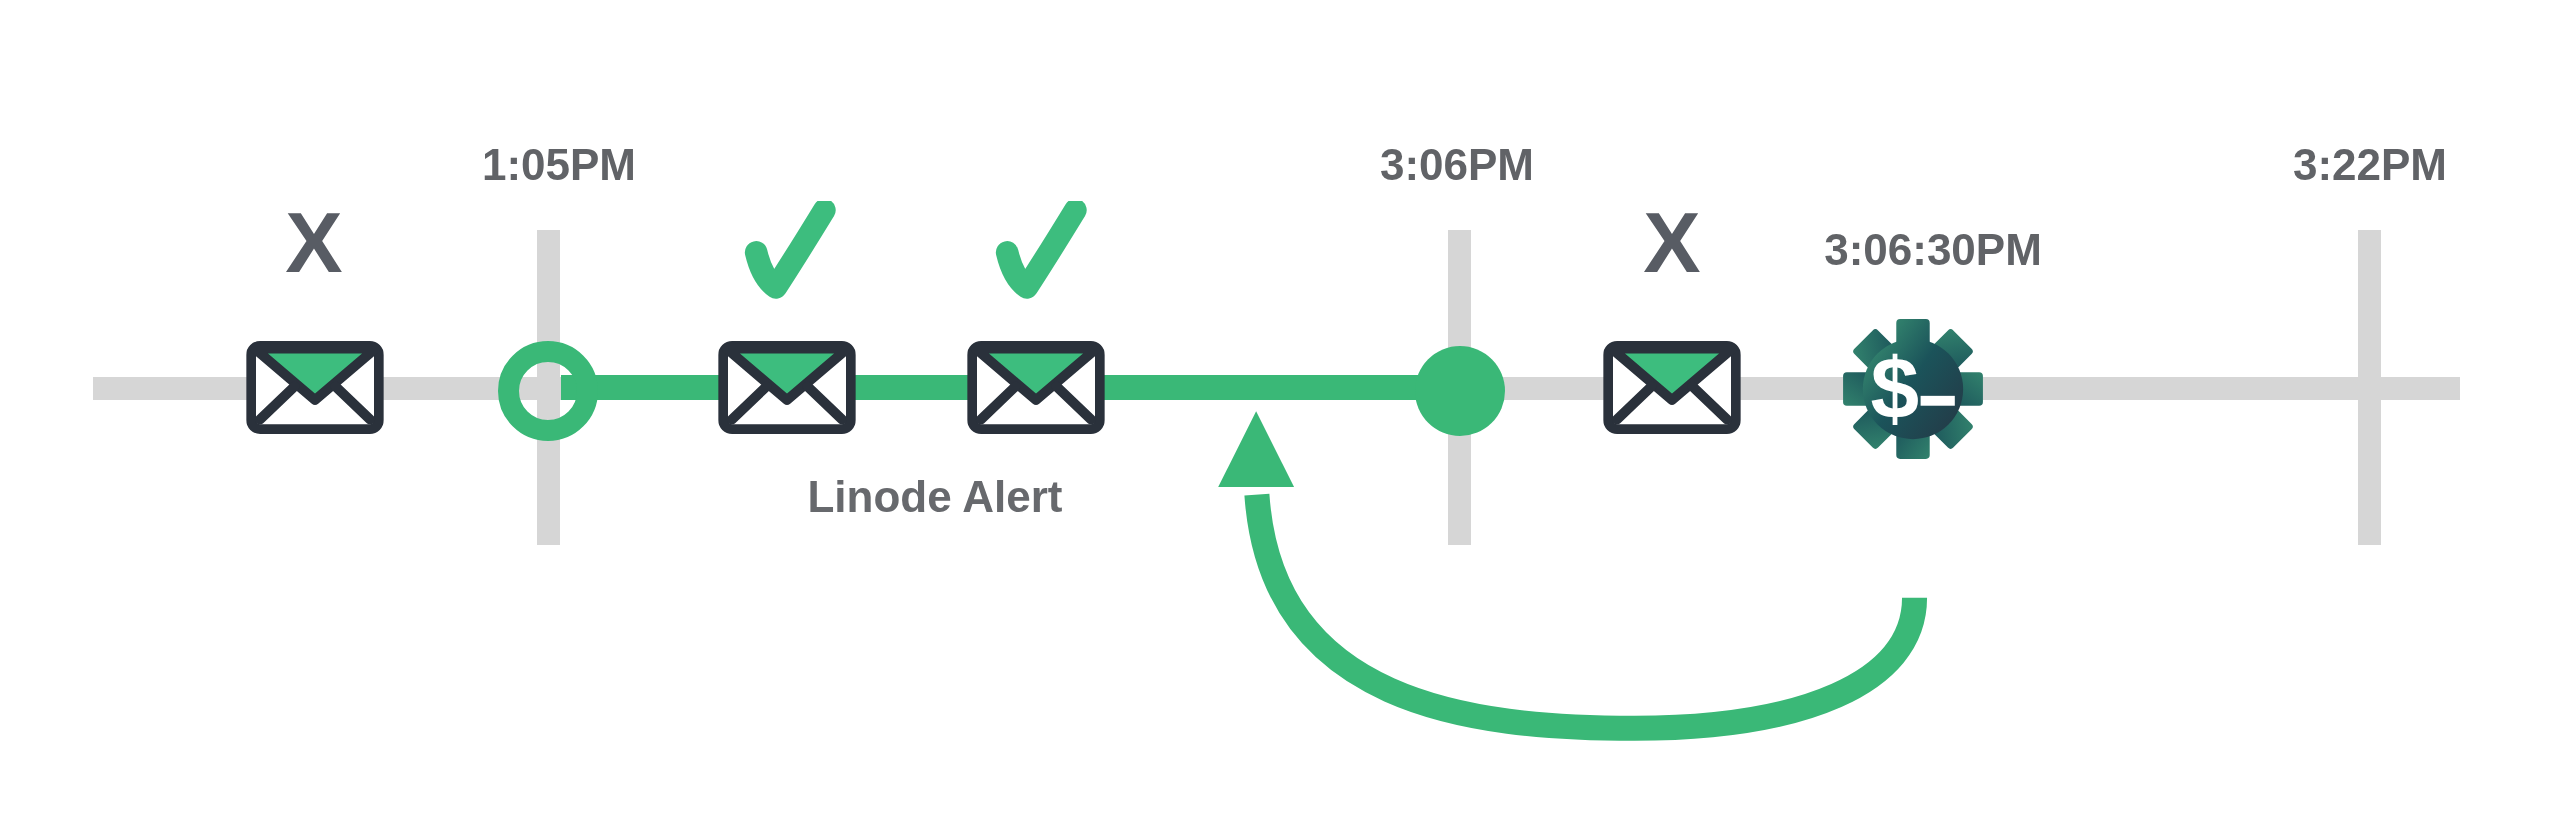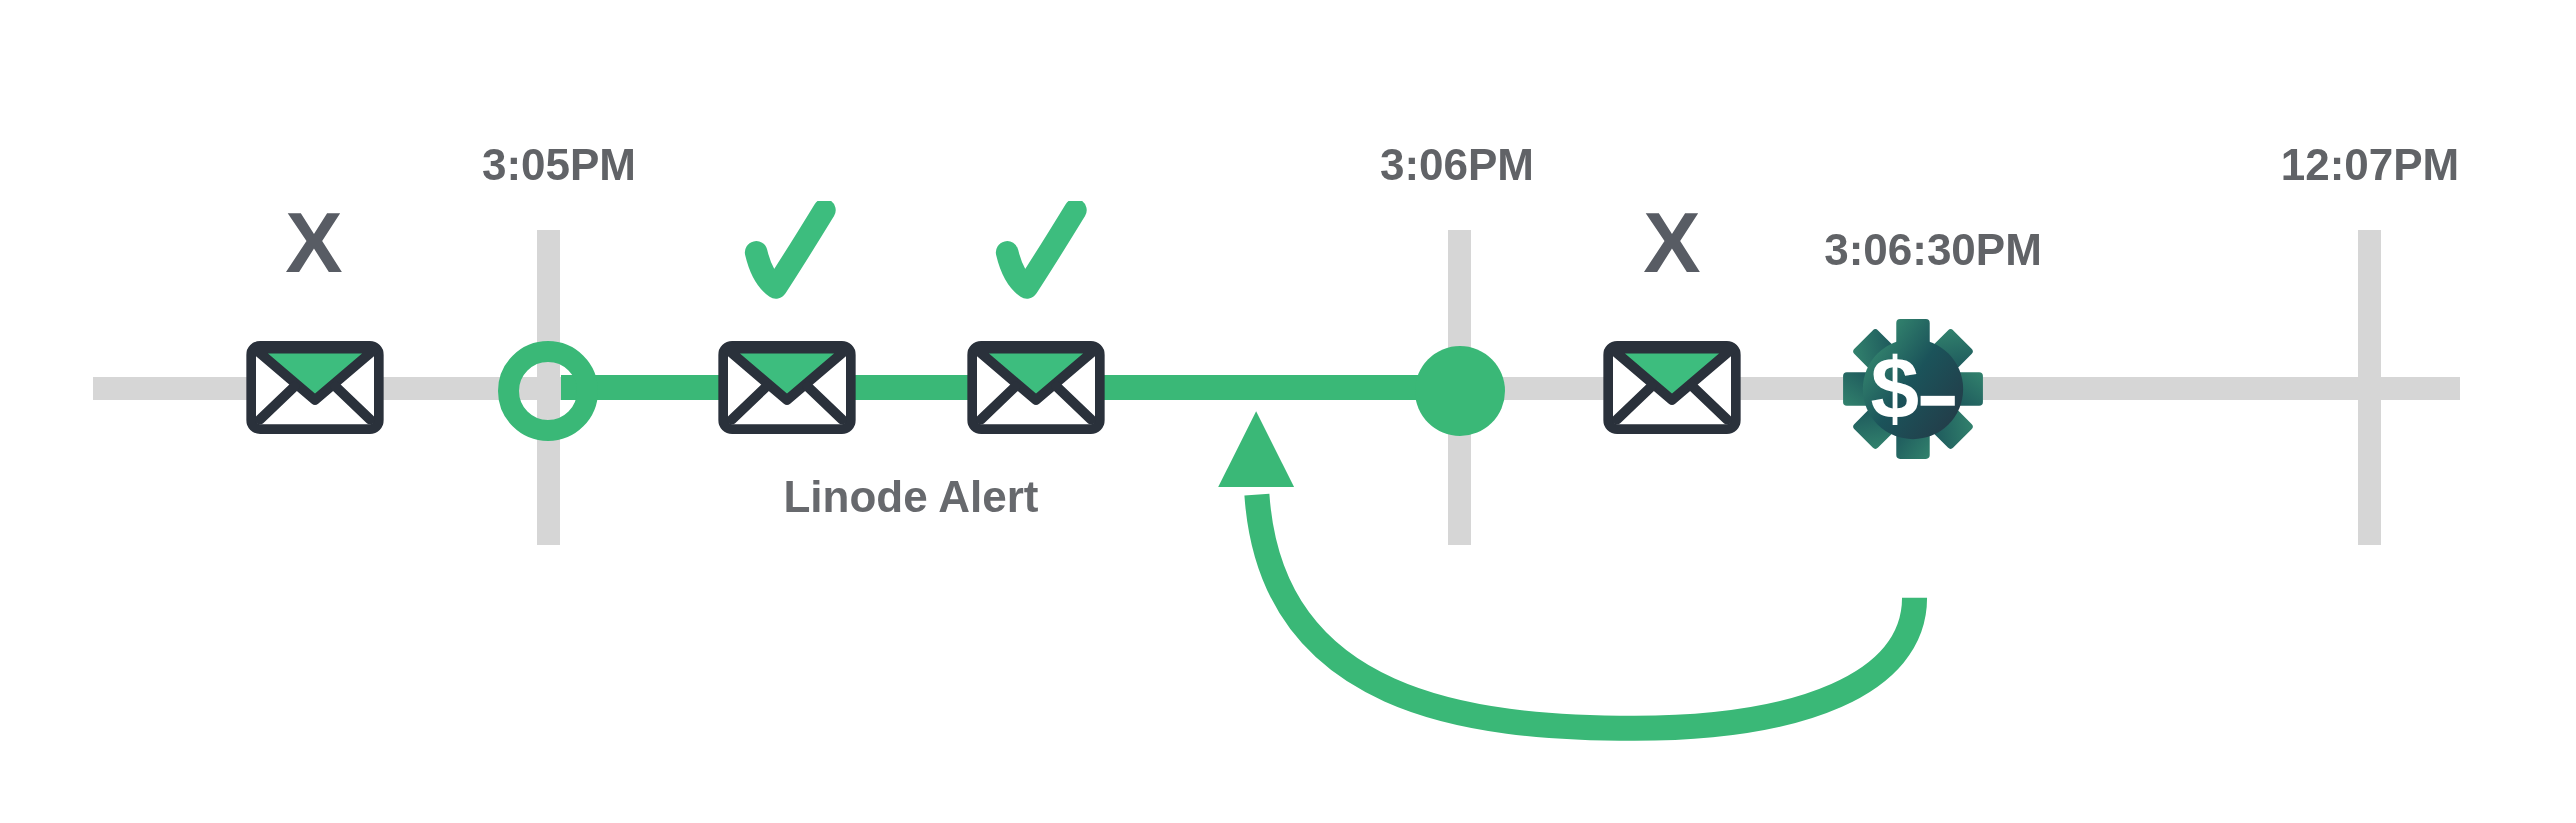--- a/index.html
+++ b/index.html
@@ -34,21 +34,21 @@
   }
   
   .time-label{
     position:absolute;transform:translateX(-50%);
     font-size:44px;font-weight:bold;color:var(--text-time);
     white-space:nowrap;line-height:44px;
   }
   .event-label{
     position:absolute;transform:translateX(-50%);
     font-size:44px;font-weight:bold;color:var(--text);
-    text-align:center;line-height:50px;white-space:nowrap;
+    text-align:center;line-height:50px;white-space:nowrap;margin-left:24px;
   }
   .x-glyph{
     position:absolute;transform:translateX(-50%);
     font-size:86px;font-weight:bold;color:var(--x-mark);
     line-height:86px;
   }
   
   .icon{position:absolute;}
   .env-body{fill:var(--white);stroke:var(--dark);stroke-width:13px;}
   .env-flap{fill:var(--green-bright);stroke:var(--dark);stroke-width:13px;stroke-linejoin:round;}
@@ -80,23 +80,23 @@
         <path class="check-path" d="M 24 68 Q 32 102 50 114 Q 76 74 114 12"></path>
       </symbol>
     </defs>
   </svg>
 
   <div class="baseline"></div>
   <div class="tick" style="left:537px"></div>
   <div class="tick" style="left:1448px"></div>
   <div class="tick" style="left:2358px"></div>
 
-  <div class="time-label" style="left:559px;top:143px">3:05PM</div>
+  <div class="time-label" style="left:559px;top:143px">1:05PM</div>
   <div class="time-label" style="left:1457px;top:143px">3:06PM</div>
-  <div class="time-label" style="left:2370px;top:143px">12:07PM</div>
+  <div class="time-label" style="left:2370px;top:143px">3:22PM</div>
 
   <div class="segment"></div>
   <div class="ring"></div>
   <div class="dot"></div>
 
   <svg class="icon" style="left:246px;top:341px" width="138" height="93" viewBox="0 0 182 123">
       <use href="#envelope"></use>
     </svg>
   <svg class="icon" style="left:718px;top:341px" width="138" height="93" viewBox="0 0 182 123">
       <use href="#envelope"></use>

